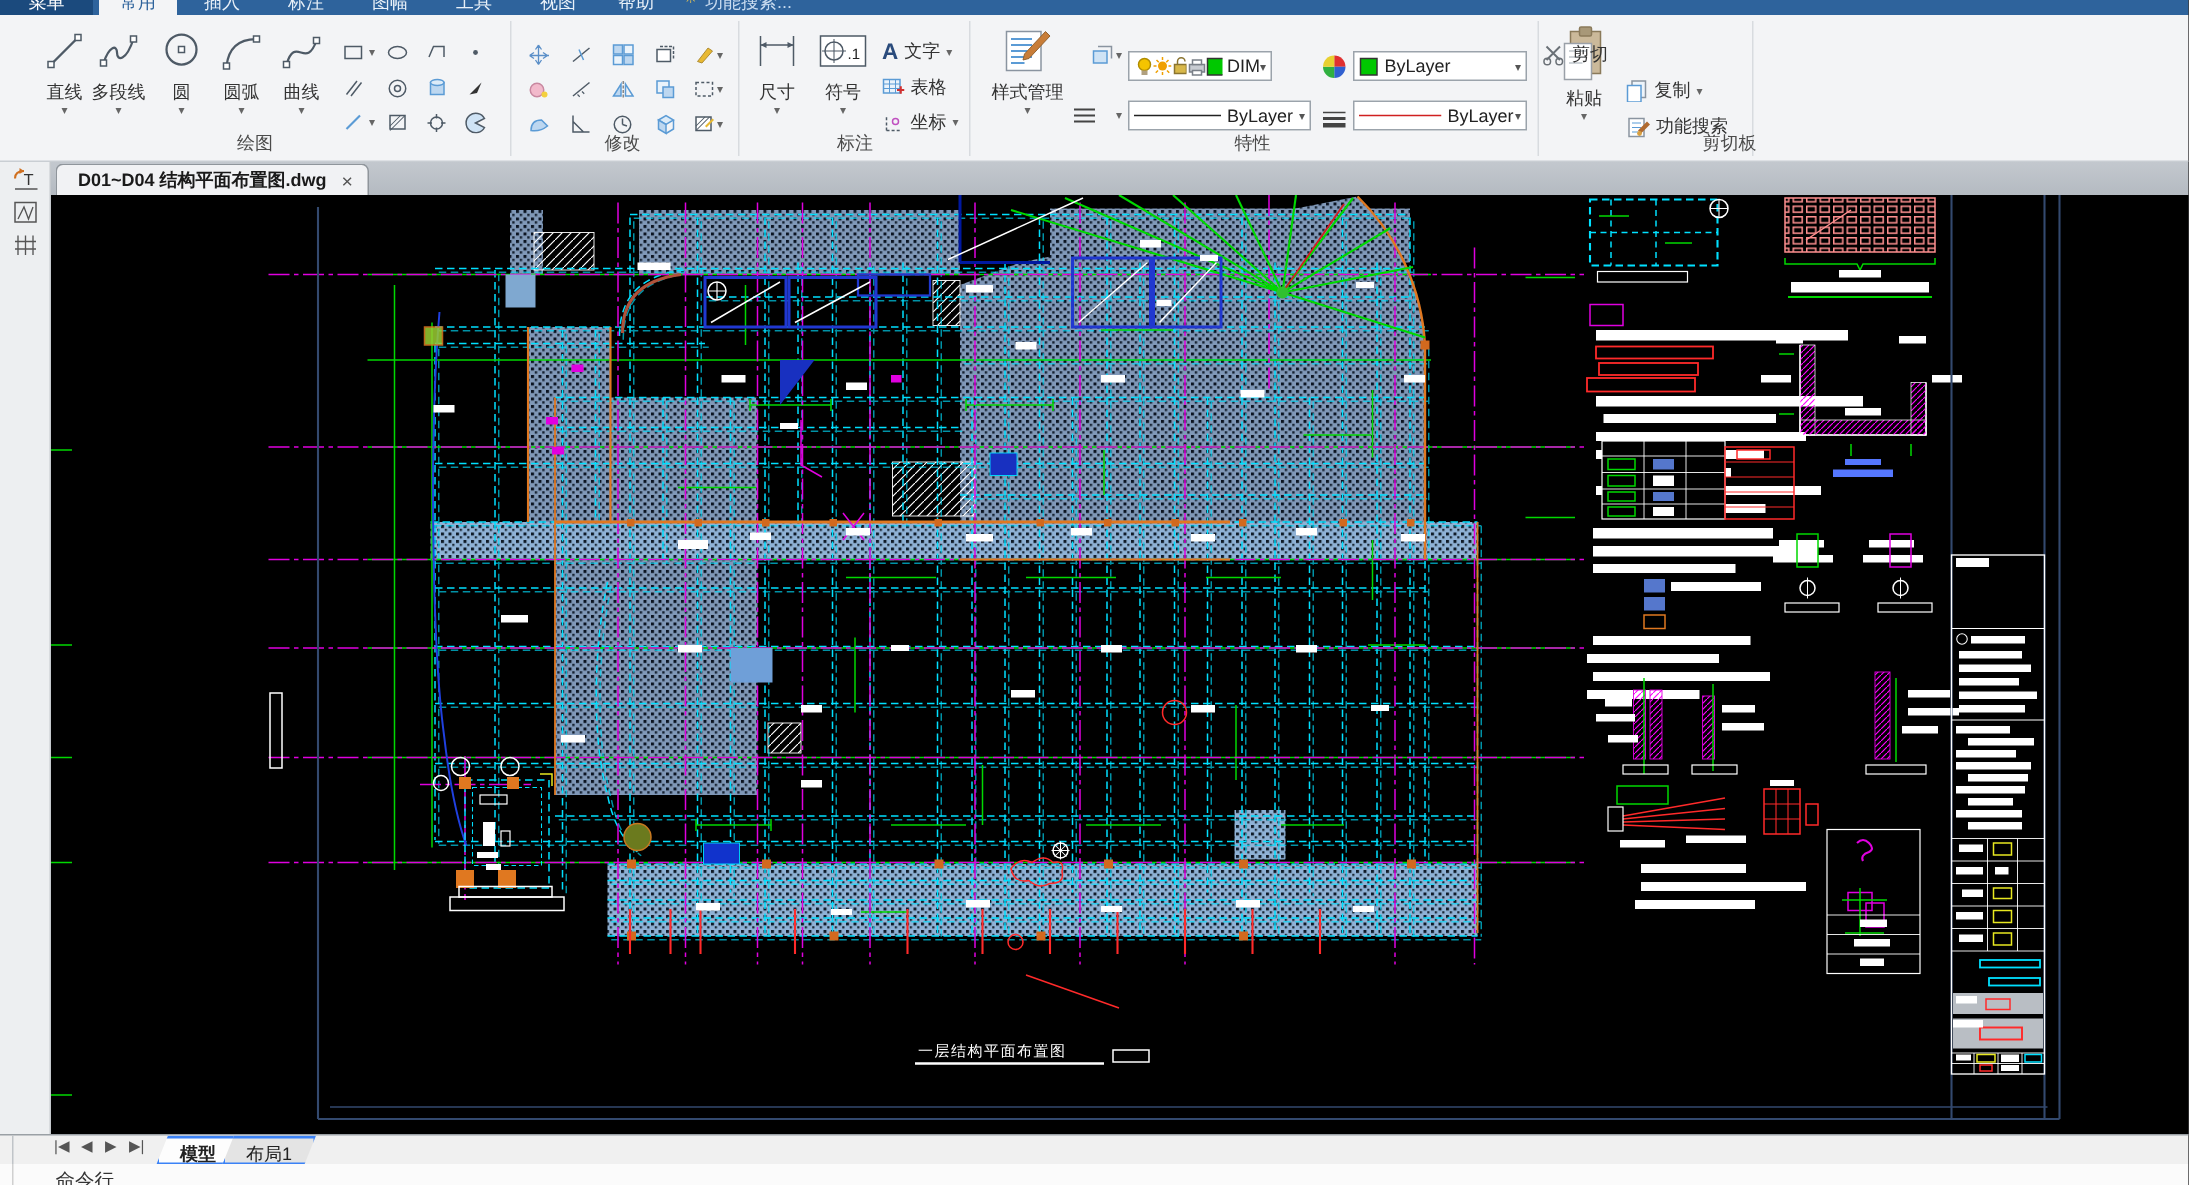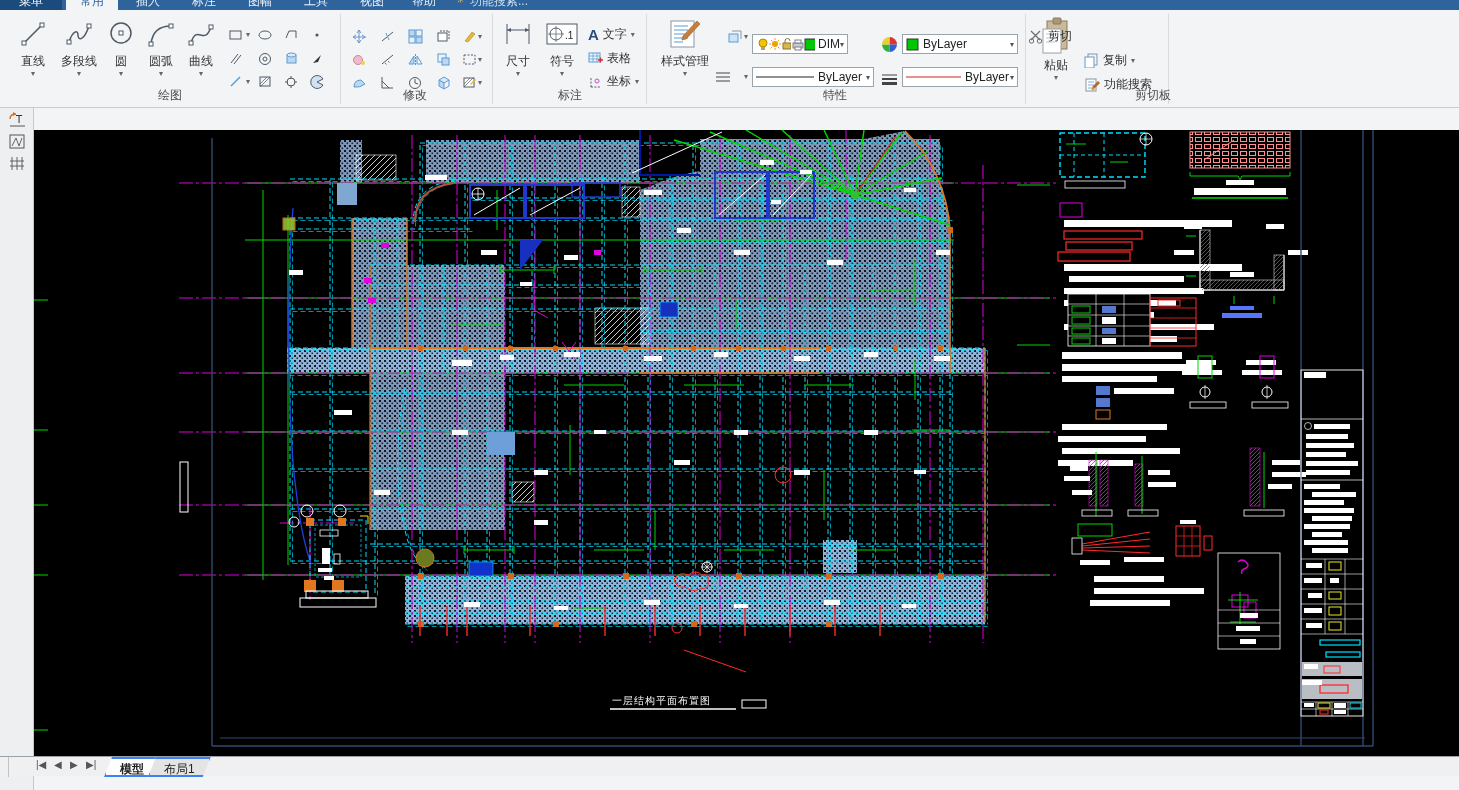--- a/index.html
+++ b/index.html
@@ -82,21 +82,21 @@
   </div>
 
   <div id="ribbon">
     <div class="rib-sep" style="left:340px"></div>
     <div class="rib-sep" style="left:492px"></div>
     <div class="rib-sep" style="left:646px"></div>
     <div class="rib-sep" style="left:1025px"></div>
     <div class="rib-sep" style="left:1168px"></div>
 
     <div class="rib-label" style="left:120px;width:100px;margin-top:12px;">绘图</div>
-    <div class="bigbtn" style="left:14px;width:38px;">
+    <div class="bigbtn" style="left:24px;width:38px;">
       <div class="bicon">
         <svg width="28" height="28">
             <line x1="5" y1="23" x2="23" y2="5" stroke="#4e5a66" stroke-width="1.6"></line>
             <rect x="3" y="21" width="4" height="4" fill="#fff" stroke="#4e5a66"></rect>
             <rect x="21" y="3" width="4" height="4" fill="#fff" stroke="#4e5a66"></rect>
           </svg>
       </div>
       <div class="blabel">直线</div>
         <div class="dd">▾</div>
     </div>
@@ -476,20 +476,26 @@
       <svg width="16" height="16">
           <rect x="2" y="2" width="10" height="12" fill="#fff" stroke="#8a94a0"></rect>
           <path d="M4,5 h6 M4,8 h6 M4,11 h4" stroke="#5b9bd5" stroke-width=".8"></path>
           <path d="M8,10 L14,4 L16,6 L10,12 Z" fill="#b06a30"></path>
           <circle cx="9" cy="12" r="1.6" fill="#d8a040"></circle>
         </svg>
       <span>功能搜索</span>
     </div>
   </div>
 
+  <div id="tabrow">
+    <div id="doctab">
+      <span>D01~D04 结构平面布置图.dwg</span>
+      <span class="close">×</span>
+    </div>
+  </div>
 
   <div id="leftstrip">
     <div class="lsicon">
       <svg width="20" height="18">
           <path d="M3,8 Q3,3 9,3" fill="none" stroke="#d07020" stroke-width="1.4"></path>
           <path d="M9,3 l-3,-2 v4 Z" fill="#d07020"></path>
           <text x="9" y="12" font-size="10" fill="#333" font-family="DejaVu Sans">T</text>
           <line x1="3" y1="15" x2="18" y2="15" stroke="#555"></line>
         </svg>
     </div>
@@ -1089,14 +1095,18 @@
   <div id="sheetbar">
     <div class="vline"></div>
     <span class="nav" style="left:36px">|◀</span>
     <span class="nav" style="left:54px">◀</span>
     <span class="nav" style="left:70px">▶</span>
     <span class="nav" style="left:86px">▶|</span>
     <div class="stab active" style="left:104px">模型</div>
     <div class="stab" style="left:148px">布局1</div>
   </div>
 
+  <div id="cmdrow">
+    <div class="vline"></div>
+    <span id="cmdlabel">命令行</span>
+  </div>
 
 </div>
 
 </body></html>

